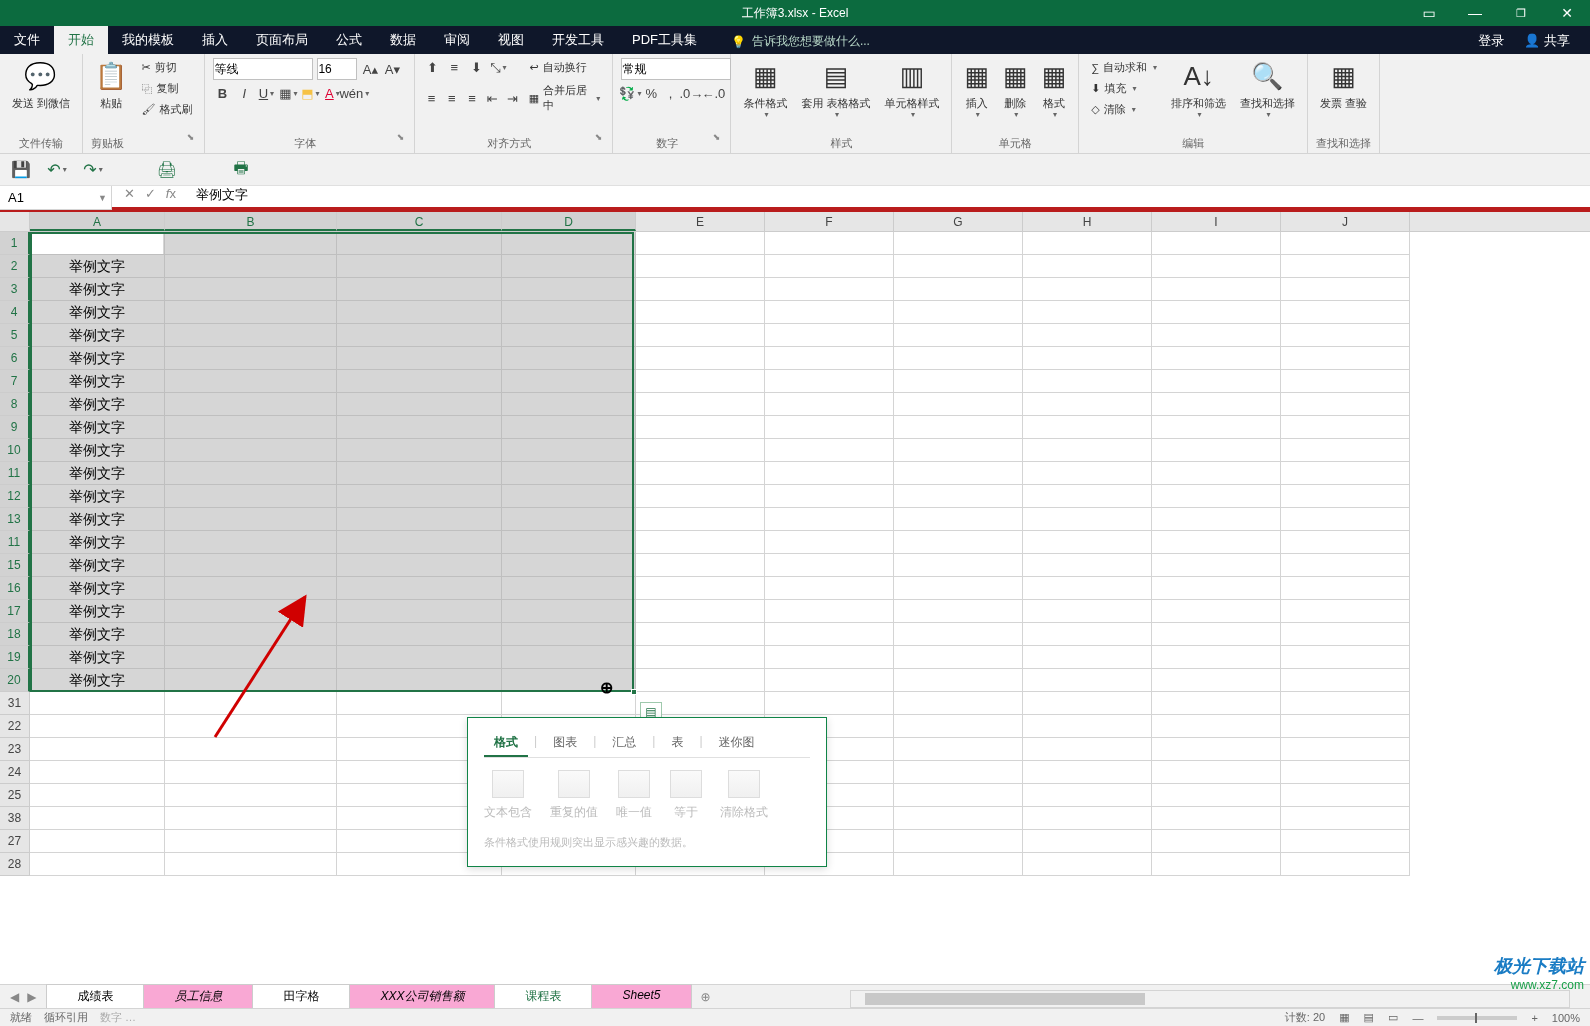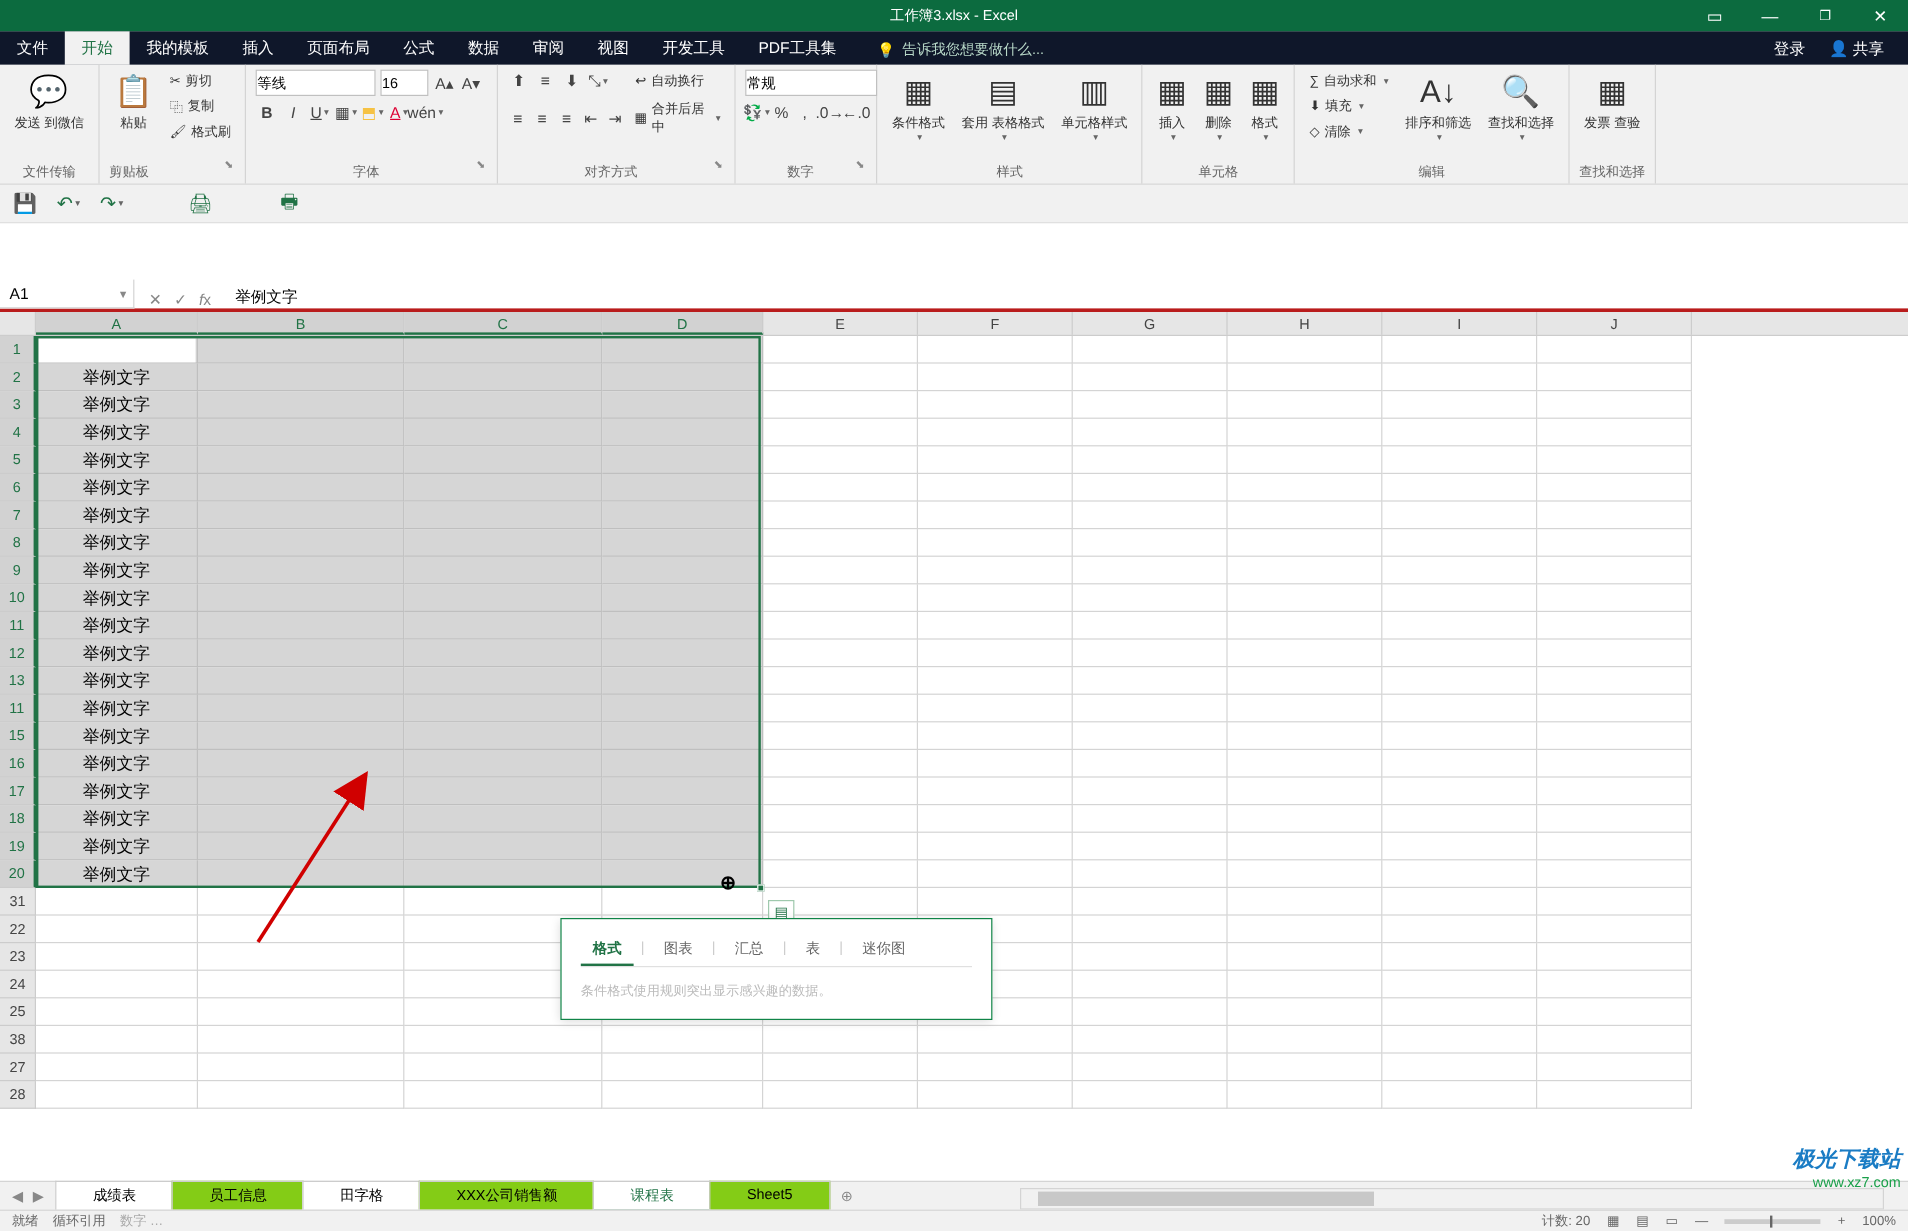--- a/index.html
+++ b/index.html
@@ -36,21 +36,21 @@
   .row { display: flex; gap: 4px; align-items: center; }
   .ic { width: 18px; height: 18px; display: inline-flex; align-items: center; justify-content: center; font-size: 13px; color: #444; cursor: pointer; }
   .dd::after { content: "▾"; font-size: 8px; margin-left: 2px; color: #666; }
   .launcher { font-size: 9px; color: #888; text-align: right; margin-top: -2px; margin-right: 2px; }
 
   
   .qat { background: #f1f1f1; height: 32px; display: flex; align-items: center; padding-left: 12px; gap: 18px; border-bottom: 1px solid #e0e0e0; }
   .qat .ic { font-size: 16px; color: #217346; }
 
   
-  .formula-bar { height: 26px; display: flex; align-items: flex-end; border-bottom: 3px solid #b91c1c; font-size: 13px; margin-top: 48px; }
+  .formula-bar { height: 26px; display: flex; align-items: flex-start; border-bottom: 5px solid #b91c1c; font-size: 13px; }
   .name-box { width: 112px; border: 1px solid #d4d4d4; border-left: none; border-top: none; height: 24px; display: flex; align-items: center; padding-left: 8px; background: #fff; }
   .name-box .dd-arrow { margin-left: auto; margin-right: 4px; font-size: 9px; color: #888; }
   .fx-btns { display: flex; align-items: center; gap: 10px; padding: 0 12px; color: #888; }
   .fx-input { flex: 1; padding-left: 8px; }
 
   
   .grid-area { position: relative; height: 682px; overflow: hidden; }
   .corner { position: absolute; left: 0; top: 0; width: 30px; height: 20px; background: #e6e6e6; border-right: 1px solid #ccc; border-bottom: 1px solid #ccc; }
   .col-headers { position: absolute; left: 30px; top: 0; right: 0; height: 20px; display: flex; background: #e6e6e6; border-bottom: 1px solid #ccc; }
   .col-h { border-right: 1px solid #ccc; text-align: center; font-size: 12px; color: #444; line-height: 20px; }
@@ -83,21 +83,21 @@
 
   
   .cursor-cross { position: absolute; font-size: 16px; color: #000; pointer-events: none; font-weight: bold; }
 
   
   .sheet-bar { position: absolute; bottom: 18px; left: 0; right: 0; height: 24px; background: #f1f1f1; display: flex; align-items: center; border-top: 1px solid #d4d4d4; font-size: 12px; }
   .sheet-nav { display: flex; padding: 0 10px; gap: 8px; color: #888; }
   .sheet-tabs { display: flex; }
   .sheet-tab { padding: 3px 30px; border: 1px solid #ccc; border-bottom: none; background: #fff; cursor: pointer; margin-right: -1px; }
   .sheet-tab.active { border-bottom: 2px solid #217346; color: #217346; background: #fff; }
-  .sheet-tab.alt { background: #84cc16; }
+  .sheet-tab.alt { background: #f9a8d4; font-style: italic; }
   .add-sheet { padding: 0 10px; color: #888; cursor: pointer; }
   .hscroll { position: absolute; right: 20px; bottom: 18px; width: 720px; height: 18px; background: #f1f1f1; border: 1px solid #d4d4d4; }
   .hscroll .thumb { position: absolute; left: 14px; top: 2px; height: 12px; width: 280px; background: #c8c8c8; }
 
   
   .status-bar { position: absolute; bottom: 0; height: 18px; left: 0; right: 0; background: #f1f1f1; font-size: 11px; color: #666; display: flex; align-items: center; padding: 0 10px; border-top: 1px solid #d4d4d4; }
   .status-right { margin-left: auto; display: flex; gap: 14px; align-items: center; }
 
   
   .watermark { position: absolute; right: 6px; bottom: 34px; text-align: right; }
@@ -741,20 +741,42 @@
         <span class="qa-tab active">格式</span>
         <span class="qa-sep">|</span>
         <span class="qa-tab">图表</span>
         <span class="qa-sep">|</span>
         <span class="qa-tab">汇总</span>
         <span class="qa-sep">|</span>
         <span class="qa-tab">表</span>
         <span class="qa-sep">|</span>
         <span class="qa-tab">迷你图</span>
       </div>
+    <div class="qa-items" id="qa-items">
+        <div class="qa-item">
+          <div class="qi-icon"></div>
+          <span>文本包含</span>
+        </div>
+        <div class="qa-item">
+          <div class="qi-icon"></div>
+          <span>重复的值</span>
+        </div>
+        <div class="qa-item">
+          <div class="qi-icon"></div>
+          <span>唯一值</span>
+        </div>
+        <div class="qa-item">
+          <div class="qi-icon"></div>
+          <span>等于</span>
+        </div>
+        <div class="qa-item">
+          <div class="qi-icon"></div>
+          <span>清除格式</span>
+        </div>
+      </div>
     <div class="qa-desc">条件格式使用规则突出显示感兴趣的数据。</div>
   </div>
 </div>
 
 <div class="sheet-bar">
   <div class="sheet-nav">
     <span>◀</span>
     <span>▶</span>
   </div>
   <div class="sheet-tabs" id="sheet-tabs">

